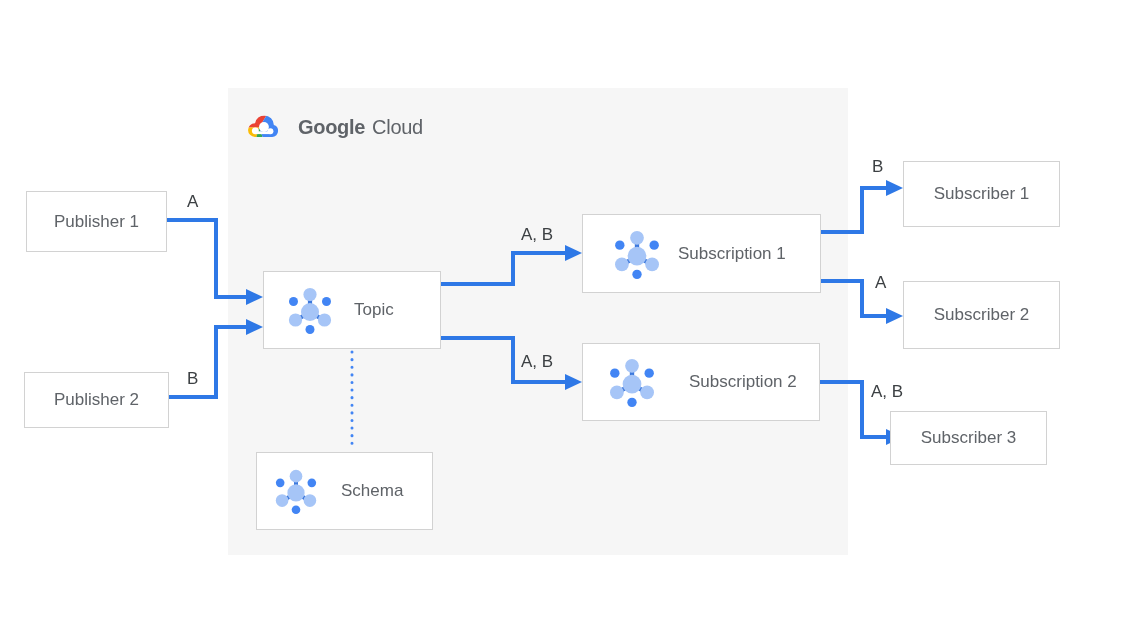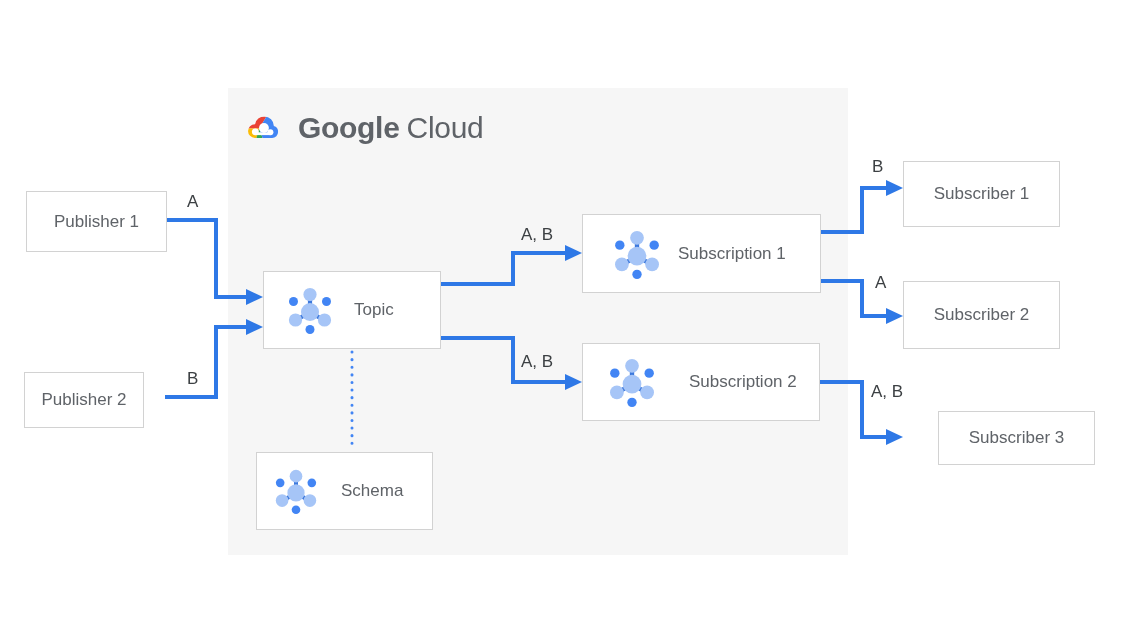--- a/index.html
+++ b/index.html
@@ -7,21 +7,21 @@
     position:relative;width:1122px;height:629px;background:#ffffff;
     font-family:"Liberation Sans","DejaVu Sans",sans-serif;overflow:hidden;
   }
   .panel{
     position:absolute;left:228px;top:88px;width:620px;height:467px;
     background:#f6f6f6;
   }
   .logo{
     position:absolute;left:242px;top:111px;display:flex;align-items:center;gap:13px;
   }
-  .logo-text{font-size:30px;color:#5f6368;letter-spacing:-0.3px;}
+  .logo-text{font-size:20px;color:#5f6368;letter-spacing:-0.3px;}
   .logo-text .brand{font-weight:600;}
   .logo-text .product{font-weight:400;margin-left:7px;}
   .edges{position:absolute;left:0;top:0;width:1122px;height:629px;pointer-events:none;}
   .edge-line{fill:none;stroke:#2e78e6;stroke-width:4;}
   .edge-head{fill:#2e78e6;stroke:none;}
   .edge-dotted{fill:none;stroke:#4285f4;stroke-width:3;stroke-dasharray:0.1 7.5;stroke-linecap:round;}
   .node{
     position:absolute;background:#ffffff;border:1px solid #d2d2d2;
     display:flex;align-items:center;box-sizing:border-box;
     color:#5f6368;font-size:17px;
@@ -90,21 +90,21 @@
     <polyline class="edge-line" points="820,382 862,382 862,437 887,437"></polyline>
     <polygon class="edge-head" points="886,429 886,445 903,437"></polygon>
 
     <line class="edge-dotted" x1="352" y1="352" x2="352" y2="450"></line>
   </svg>
 
   <div class="node centered" style="left:26px;top:191px;width:141px;height:61px;">
     <span>Publisher 1</span>
   </div>
 
-  <div class="node centered" style="left:24px;top:372px;width:120px;height:56px;">
+  <div class="node centered" style="left:24px;top:372px;width:145px;height:56px;">
     <span>Publisher 2</span>
   </div>
 
   <div class="node" style="left:263px;top:271px;width:178px;height:78px;padding-left:22px;gap:20px;">
     <svg class="pubsub-svg" width="48" height="48" viewBox="0 0 48 48">
       <line x1="24" y1="26" x2="24" y2="10" stroke="#3c78dc" stroke-width="4.2"></line>
       <line x1="24" y1="26" x2="10.5" y2="34" stroke="#3c78dc" stroke-width="4.2"></line>
       <line x1="24" y1="26" x2="37.5" y2="34" stroke="#3c78dc" stroke-width="4.2"></line>
       <circle cx="24" cy="8.5" r="6.6" fill="#a6c5f7"></circle>
       <circle cx="9.5" cy="34" r="6.6" fill="#a6c5f7"></circle>
@@ -166,21 +166,21 @@
   </div>
 
   <div class="node centered" style="left:903px;top:161px;width:157px;height:66px;">
     <span>Subscriber 1</span>
   </div>
 
   <div class="node centered" style="left:903px;top:281px;width:157px;height:68px;">
     <span>Subscriber 2</span>
   </div>
 
-  <div class="node centered" style="left:938px;top:411px;width:157px;height:54px;">
+  <div class="node centered" style="left:890px;top:411px;width:157px;height:54px;">
     <span>Subscriber 3</span>
   </div>
 
   <div class="edge-label" style="left:187px;top:192px;">A</div>
   <div class="edge-label" style="left:187px;top:369px;">B</div>
   <div class="edge-label" style="left:521px;top:225px;">A, B</div>
   <div class="edge-label" style="left:521px;top:352px;">A, B</div>
   <div class="edge-label" style="left:872px;top:157px;">B</div>
   <div class="edge-label" style="left:875px;top:273px;">A</div>
   <div class="edge-label" style="left:871px;top:382px;">A, B</div>

